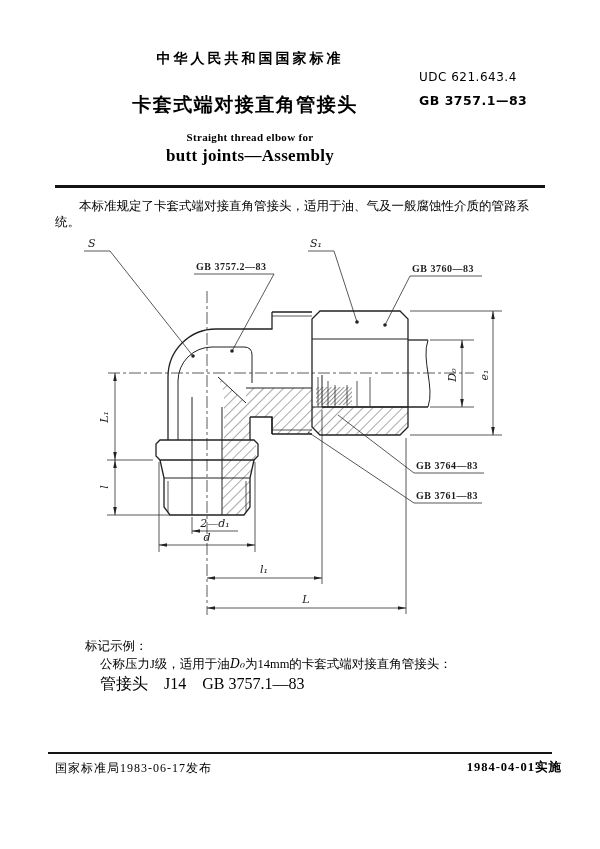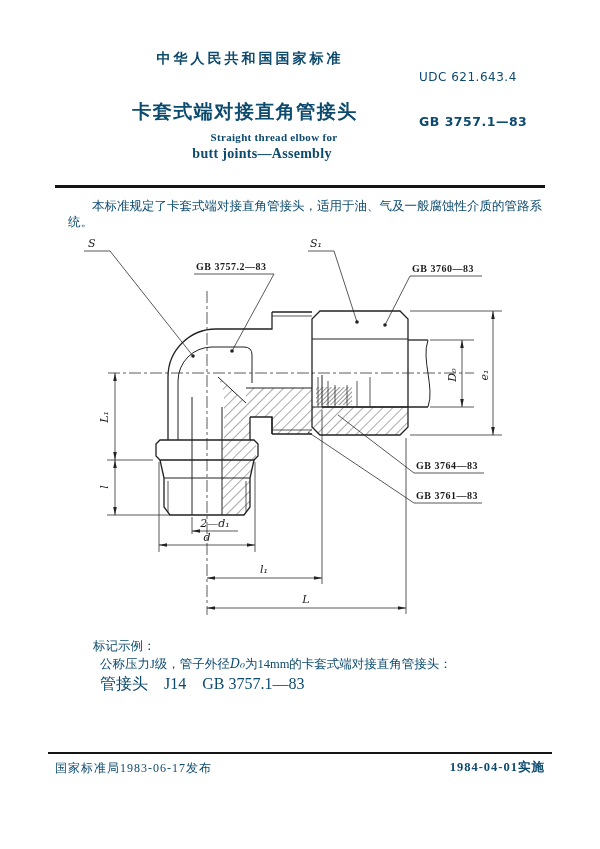--- a/index.html
+++ b/index.html
@@ -1,44 +1,44 @@
 <!DOCTYPE html>
 <html><head>
 <meta charset="utf-8">
 <style>
   html,body{margin:0;padding:0;background:#e8e8e8;}
   .page{
     position:relative;width:600px;height:849px;background:#ffffff;
-    font-family:"Liberation Serif","DejaVu Serif",serif;color:#0c4a6e;
+    font-family:"Liberation Serif","DejaVu Serif",serif;color:#000000;
     overflow:hidden;margin:0 auto;
   }
   .abs{position:absolute;}
   .hdr-national{top:50px;left:0;width:500px;text-align:center;
     font-size:14px;font-weight:bold;letter-spacing:3px;}
   .hdr-udc{top:70px;left:419px;font-size:12px;font-weight:normal;
     font-family:"DejaVu Sans",sans-serif;letter-spacing:0.5px;}
-  .hdr-title{top:99px;left:0;width:490px;text-align:center;
+  .hdr-title{top:92px;left:0;width:490px;text-align:center;
     font-size:19px;font-weight:bold;letter-spacing:1.5px;}
-  .hdr-gbno{top:114px;left:419px;font-size:12.5px;font-weight:bold;
+  .hdr-gbno{top:93px;left:419px;font-size:12.5px;font-weight:bold;
     font-family:"DejaVu Sans",sans-serif;letter-spacing:0.5px;}
   .hdr-en1{top:131px;left:0;width:500px;text-align:center;
-    font-size:11px;font-weight:bold;letter-spacing:0.3px;padding-left:24px;}
+    font-size:11px;font-weight:bold;letter-spacing:0.3px;}
   .hdr-en2{top:146px;left:0;width:500px;text-align:center;
-    font-size:14px;font-weight:bold;letter-spacing:0.3px;margin-left:12px;}
+    font-size:17px;font-weight:bold;letter-spacing:0.3px;}
   .rule1{top:185px;left:55px;width:490px;height:2.5px;background:#151515;}
-  .scope{top:198px;left:68px;width:474px;font-size:12.5px;line-height:16px;
+  .scope{top:198px;left:55px;width:474px;font-size:12.5px;line-height:16px;
     text-indent:24px;}
   .drawing{top:235px;left:50px;width:500px;height:395px;}
-  .mark-head{top:638px;left:85px;font-size:12.5px;margin-left:8px;}
+  .mark-head{top:638px;left:85px;font-size:12.5px;}
   .mark-line1{top:656px;left:100px;font-size:12.5px;}
   .mark-line1 .dimvar{font-style:italic;font-family:"DejaVu Serif",serif;}
   .mark-line2{top:674px;left:100px;font-size:16px;white-space:pre;}
   .rule2{top:752px;left:48px;width:504px;height:2px;background:#151515;}
   .foot-left{top:760px;left:55px;font-size:12px;font-weight:normal;letter-spacing:1px;}
-  .foot-right{top:759px;right:55px;font-size:12.5px;font-weight:bold;letter-spacing:1px;}
+  .foot-right{top:759px;right:38px;font-size:12.5px;font-weight:bold;letter-spacing:1px;}
   svg .outline{stroke:#222;stroke-width:1.3;fill:none;stroke-linejoin:miter;}
   svg .med{stroke:#222;stroke-width:1;fill:none;}
   svg .thin{stroke:#222;stroke-width:0.75;fill:none;}
   svg .cline{stroke:#333;stroke-width:0.8;fill:none;stroke-dasharray:12 3 3 3;}
   svg .arrow{fill:#222;stroke:none;}
   svg .dot{fill:#222;stroke:none;}
   svg .dimtext{font-family:"DejaVu Serif",serif;font-style:italic;font-size:11px;fill:#1a1a1a;}
   svg .parttext{font-family:"Liberation Serif",serif;font-weight:600;font-size:10px;fill:#1a1a1a;letter-spacing:0.5px;}
 </style>
 </head>
@@ -206,20 +206,20 @@
 
       <path class="thin" d="M356,203 L356,379"></path>
       <path class="thin" d="M157,373 L356,373"></path>
       <polygon class="arrow" points="157,373 165,371.2 165,374.8"></polygon>
       <polygon class="arrow" points="356,373 348,371.2 348,374.8"></polygon>
       <text class="dimtext" text-anchor="middle" x="256" y="368">L</text>
     </g>
   </svg>
 
   <div class="abs mark-head">标记示例：</div>
-  <div class="abs mark-line1"><span>公称压力J级，管子外径</span><span class="dimvar">D₀</span><span>为14mm的卡套式端对接直角管接头：</span></div>
+  <div class="abs mark-line1"><span>公称压力J级，适用于油</span><span class="dimvar">D₀</span><span>为14mm的卡套式端对接直角管接头：</span></div>
   <div class="abs mark-line2">管接头　J14　GB 3757.1—83</div>
 
   <div class="abs rule2"></div>
   <div class="abs foot-left">国家标准局1983-06-17发布</div>
   <div class="abs foot-right">1984-04-01实施</div>
 
 </div>
 
 </body></html>

